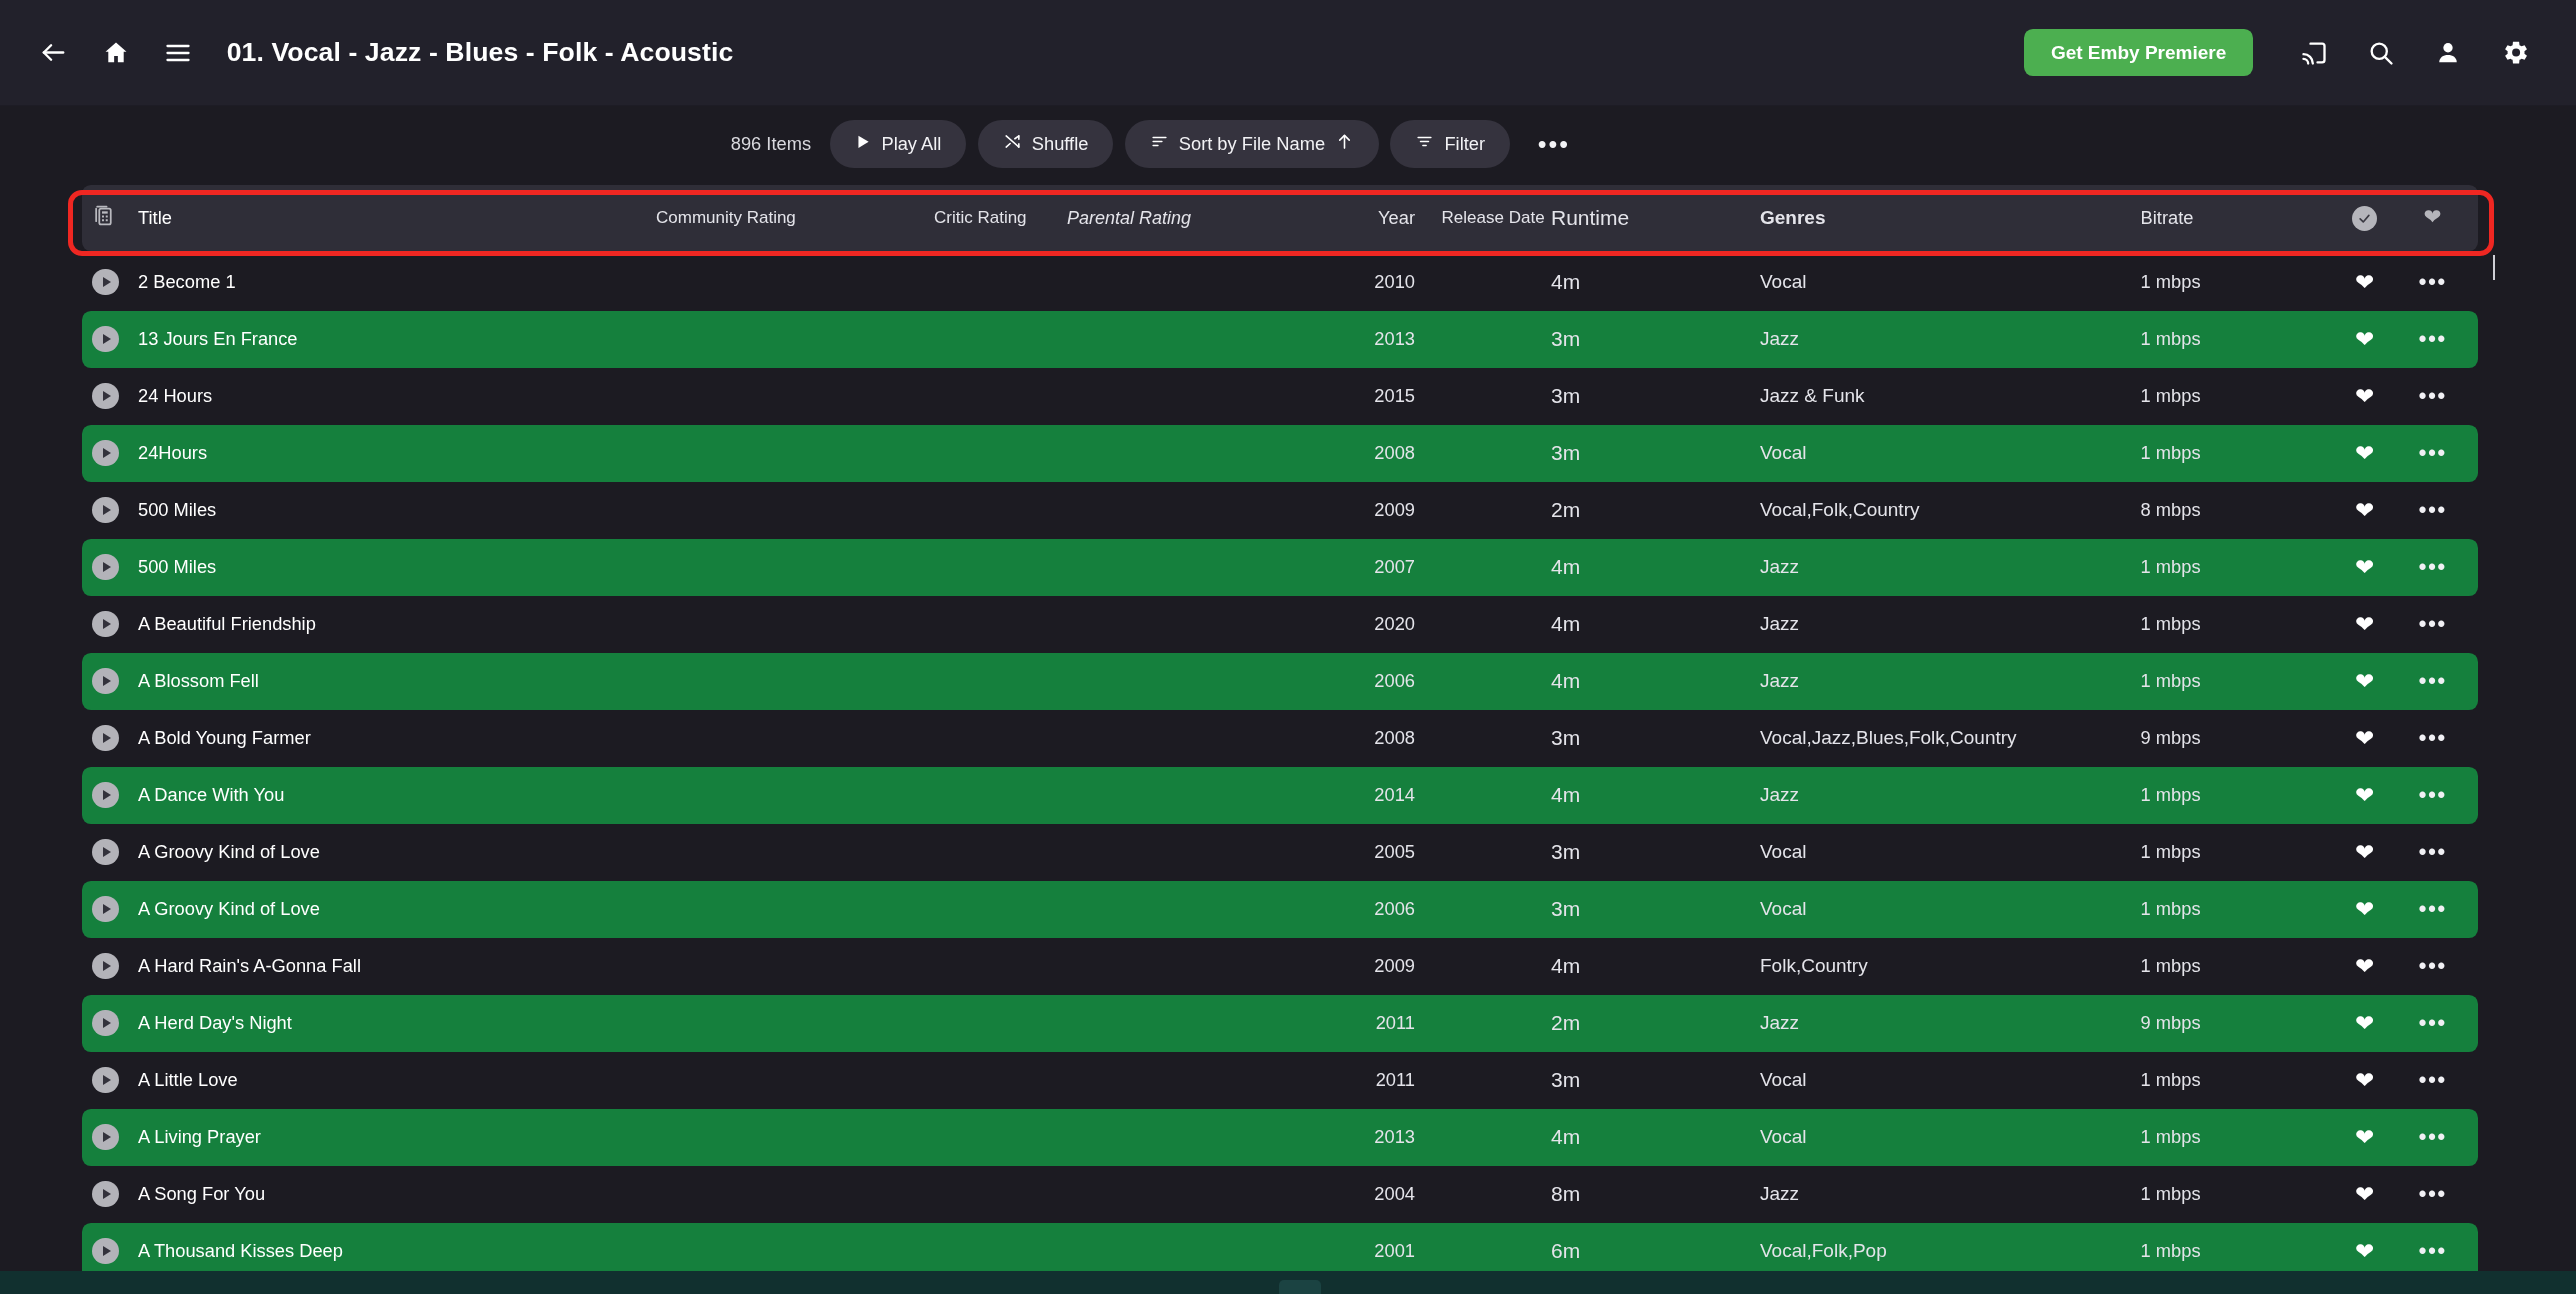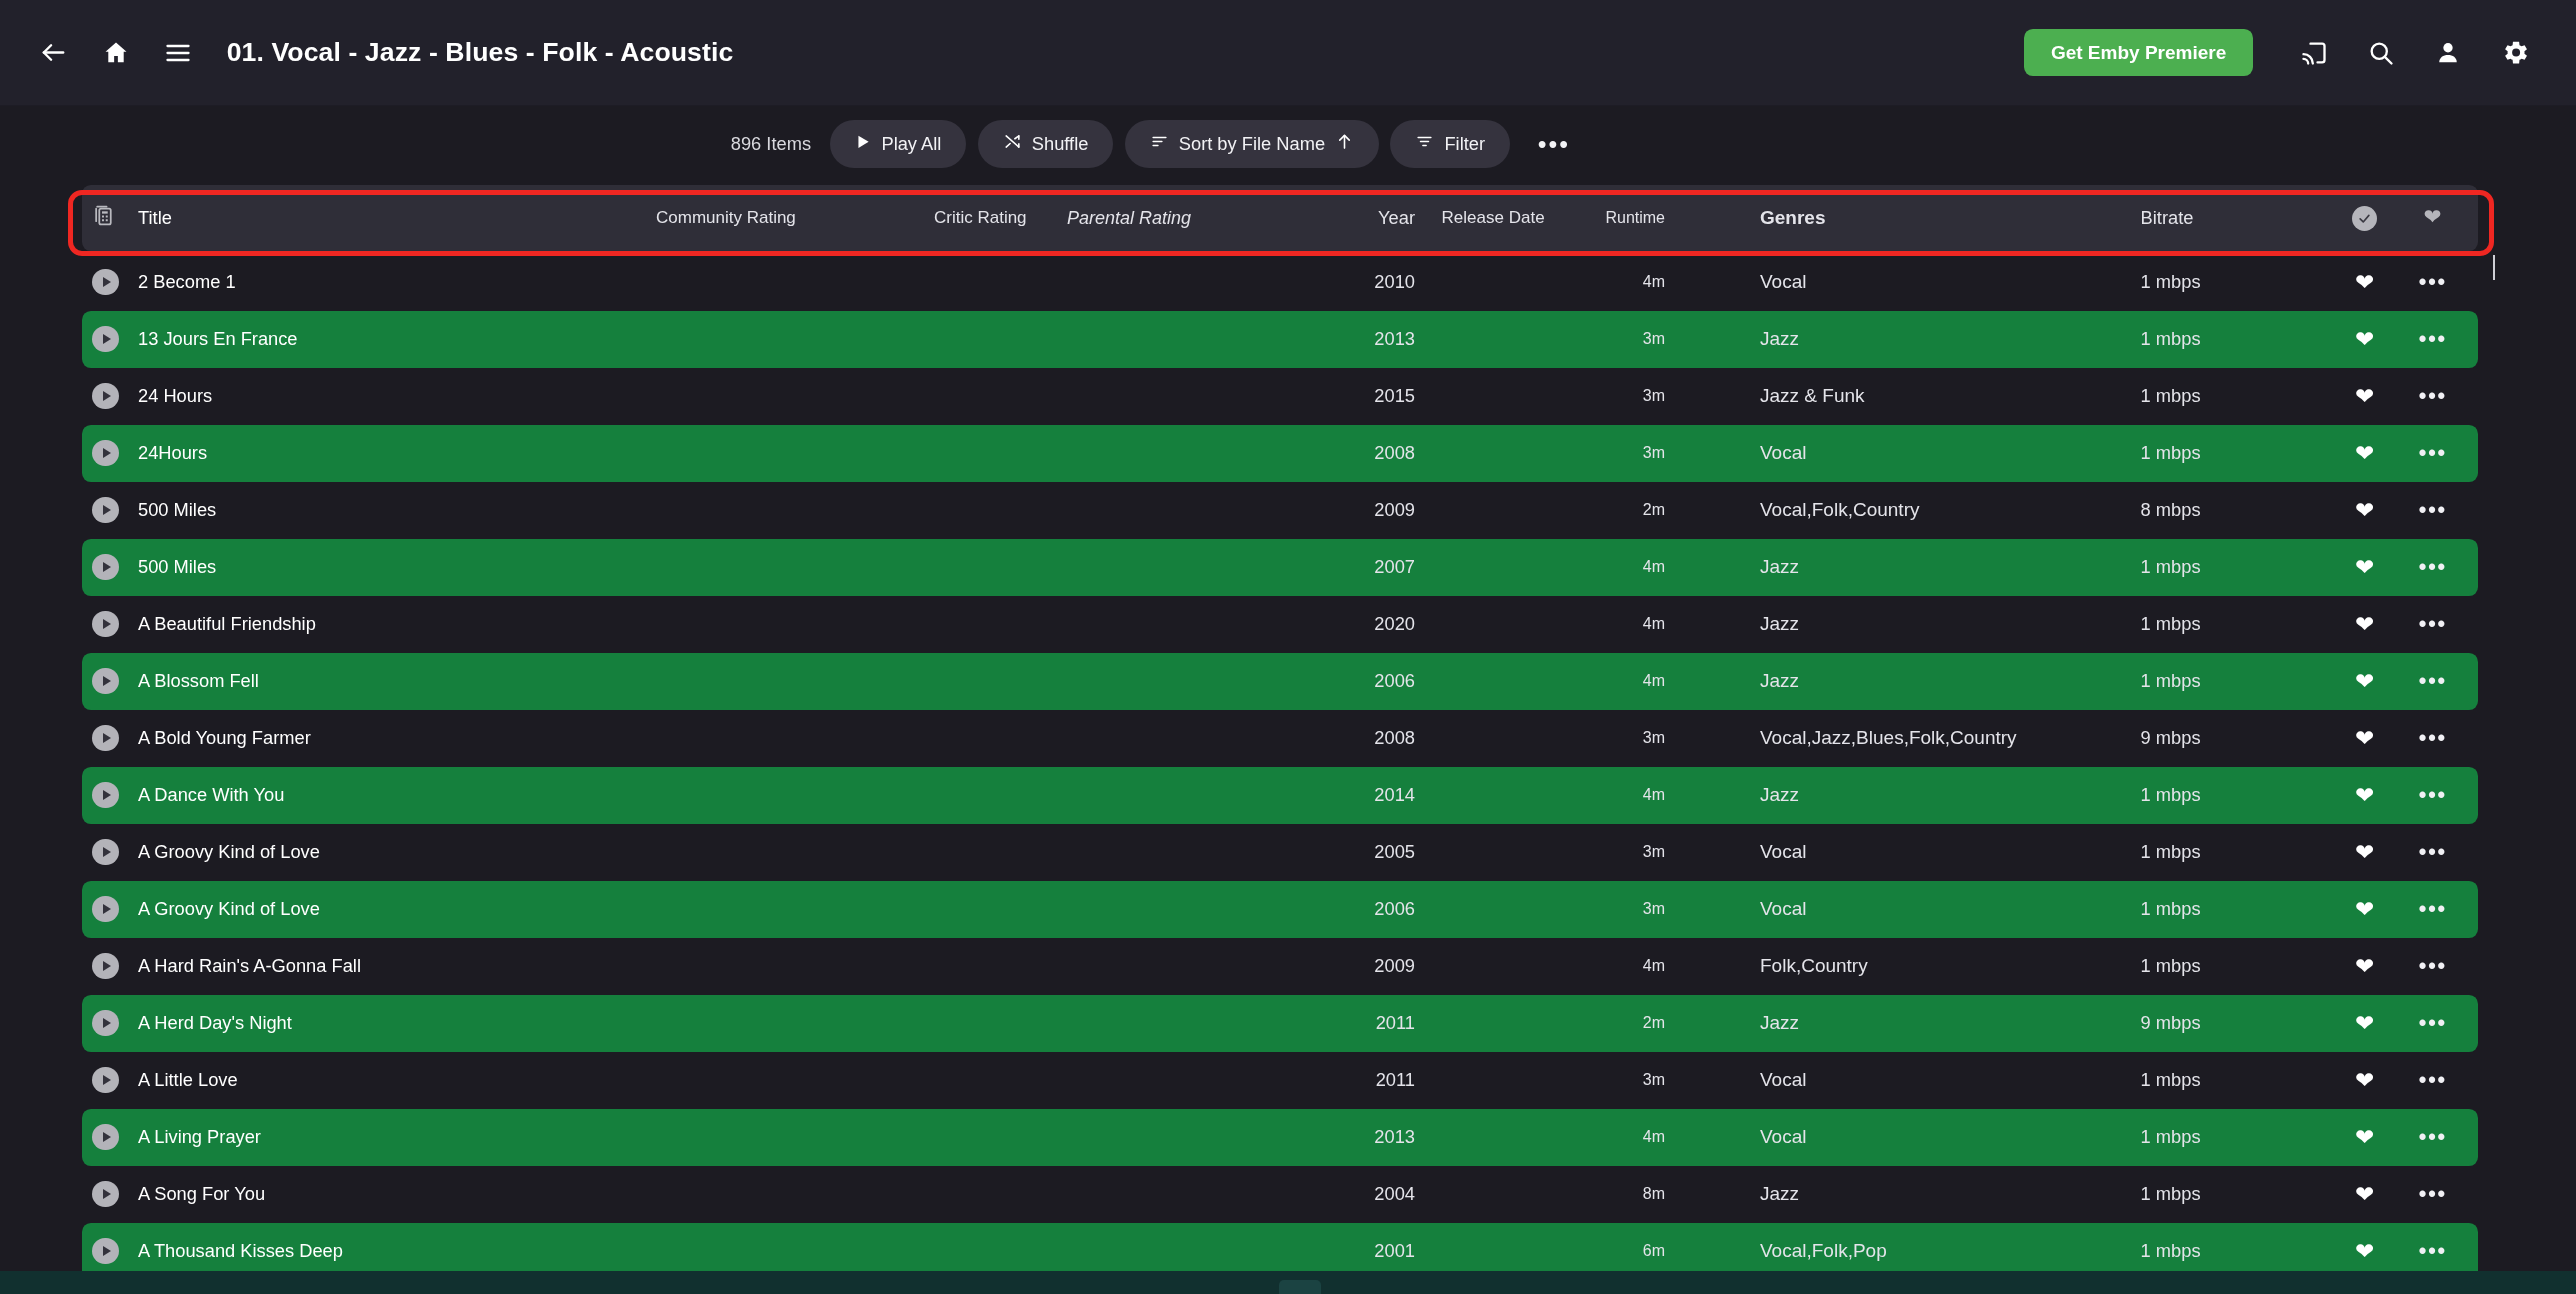--- a/index.html
+++ b/index.html
@@ -135,21 +135,21 @@
   }
 
   
   .c-lead   { width: 46px; flex: 0 0 46px; display:flex; align-items:center; }
   .c-title  { flex: 0 0 518px; color:#ffffff; font-size: 18.3px; white-space: nowrap; overflow: hidden; }
   .c-comm   { flex: 0 0 278px; font-size: 17px; }
   .c-critic { flex: 0 0 133px; font-size: 17px; }
   .c-parent { flex: 0 0 278px; font-size: 18px; font-style: italic; }
   .c-year   { flex: 0 0 70px; font-size: 18.3px; text-align: right; }
   .c-rdate  { flex: 0 0 136px; font-size: 17px; text-align: left; padding-left: 26.6px; }
-  .c-run    { flex: 0 0 114px; font-size: 16px; text-align: right; }
+  .c-run    { flex: 0 0 114px; font-size: 21px; }
   .c-genres { flex: 1 1 auto; font-size: 19px; padding-left: 95px; white-space: nowrap; overflow: hidden; }
   .c-bitr   { flex: 0 0 190px; font-size: 18.3px; text-align: left; }
   .c-fav    { flex: 0 0 68px; display: flex; align-items: center; justify-content: center; }
   .c-menu   { flex: 0 0 68px; display: flex; align-items: center; justify-content: center; }
 
   .row .c-comm, .row .c-critic, .row .c-parent,
   .row .c-year, .row .c-rdate, .row .c-run,
   .row .c-genres, .row .c-bitr { color: #e4e4ea; }
 
   .play-circle {

